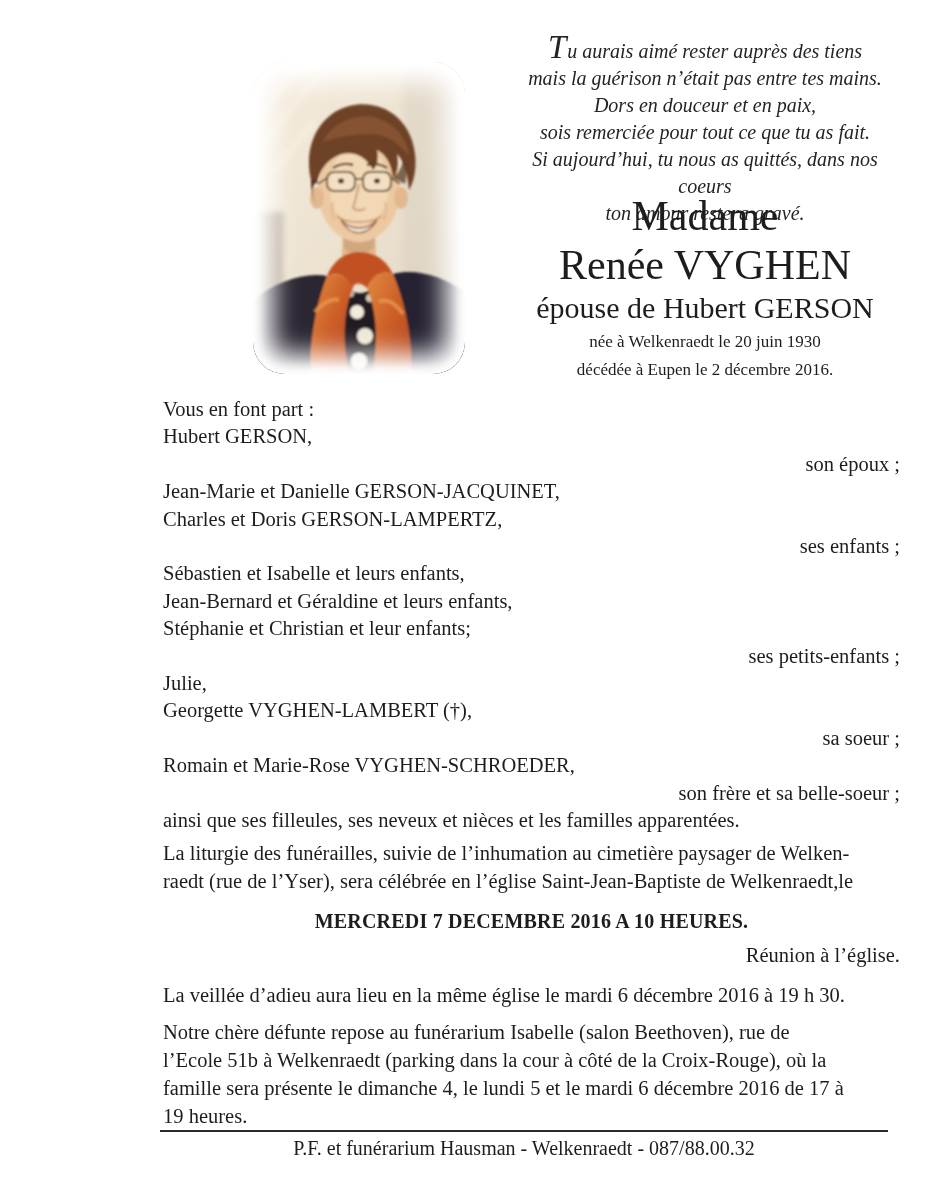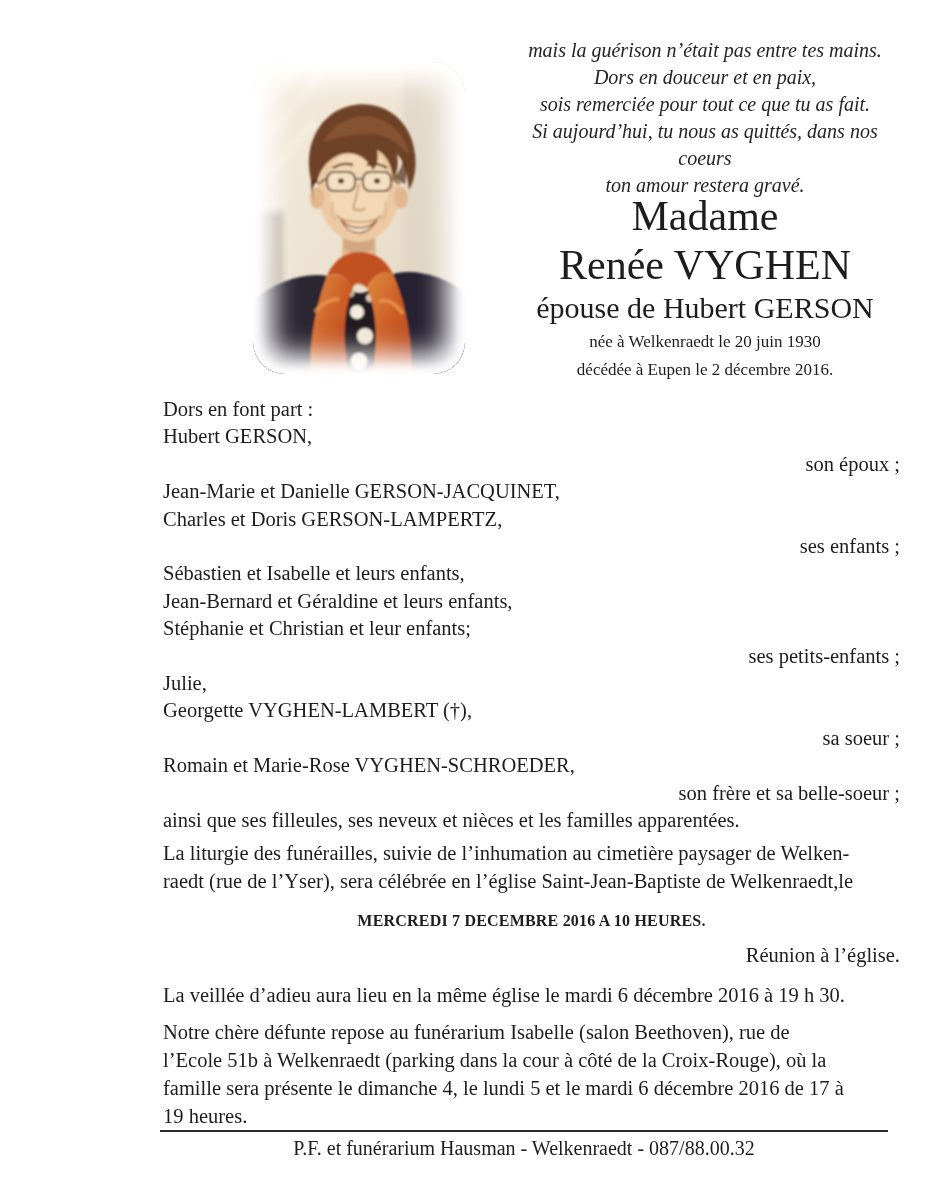--- a/index.html
+++ b/index.html
@@ -46,21 +46,21 @@
   .body-text{
     position:absolute;left:163px;top:396px;width:737px;
     font-size:20.5px;line-height:27.4px;
   }
   .line{white-space:nowrap;}
   .line.right{text-align:right;}
   .para{margin-top:4px;}
   .para .line{line-height:28px;}
   .ceremony{
     margin-top:11px;text-align:center;font-weight:bold;
-    font-size:16px;line-height:30px;letter-spacing:.2px;
+    font-size:20px;line-height:30px;letter-spacing:.2px;
   }
   .meeting{margin-top:5px;text-align:right;line-height:28px;}
   .vigil{margin-top:12px;line-height:28px;}
   .repose{margin-top:9px;}
   .repose .line{line-height:28px;}
 
   
   .footer{
     position:absolute;left:160px;top:1130px;width:728px;text-align:center;
   }
@@ -158,41 +158,42 @@
 
         <path d="M80,140 C78,148 79,154 82,158" stroke="#d2a67c" stroke-width="1.2" fill="none" opacity=".8"></path>
         <path d="M132,140 C134,148 133,154 130,158" stroke="#d2a67c" stroke-width="1.2" fill="none" opacity=".8"></path>
       </g>
     </svg>
     <div class="feather"></div>
   </div>
 
   <div class="right-col">
     <div class="poem">
+      <div class="poem-line"><span class="swash-initial">T</span><span>u aurais aimé rester auprès des tiens</span></div>
       <div class="poem-line">mais la guérison n’était pas entre tes mains.</div>
       <div class="poem-line">Dors en douceur et en paix,</div>
       <div class="poem-line">sois remerciée pour tout ce que tu as fait.</div>
       <div class="poem-line">Si aujourd’hui, tu nous as quittés, dans nos coeurs</div>
       <div class="poem-line">ton amour restera gravé.</div>
     </div>
 
     <div class="title-block">
       <div class="deceased-title">Madame</div>
       <div class="deceased-name">Renée VYGHEN</div>
       <div class="deceased-spouse">épouse de Hubert GERSON</div>
     </div>
 
     <div class="dates">
       <div>née à Welkenraedt le 20 juin 1930</div>
       <div>décédée à Eupen le 2 décembre 2016.</div>
     </div>
   </div>
 
   <div class="body-text">
-    <div class="line">Dors en font part :</div>
+    <div class="line">Vous en font part :</div>
     <div class="line">Hubert GERSON,</div>
     <div class="line right">son époux ;</div>
     <div class="line">Jean-Marie et Danielle GERSON-JACQUINET,</div>
     <div class="line">Charles et Doris GERSON-LAMPERTZ,</div>
     <div class="line right">ses enfants ;</div>
     <div class="line">Sébastien et Isabelle et leurs enfants,</div>
     <div class="line">Jean-Bernard et Géraldine et leurs enfants,</div>
     <div class="line">Stéphanie et Christian et leur enfants;</div>
     <div class="line right">ses petits-enfants ;</div>
     <div class="line">Julie,</div>

